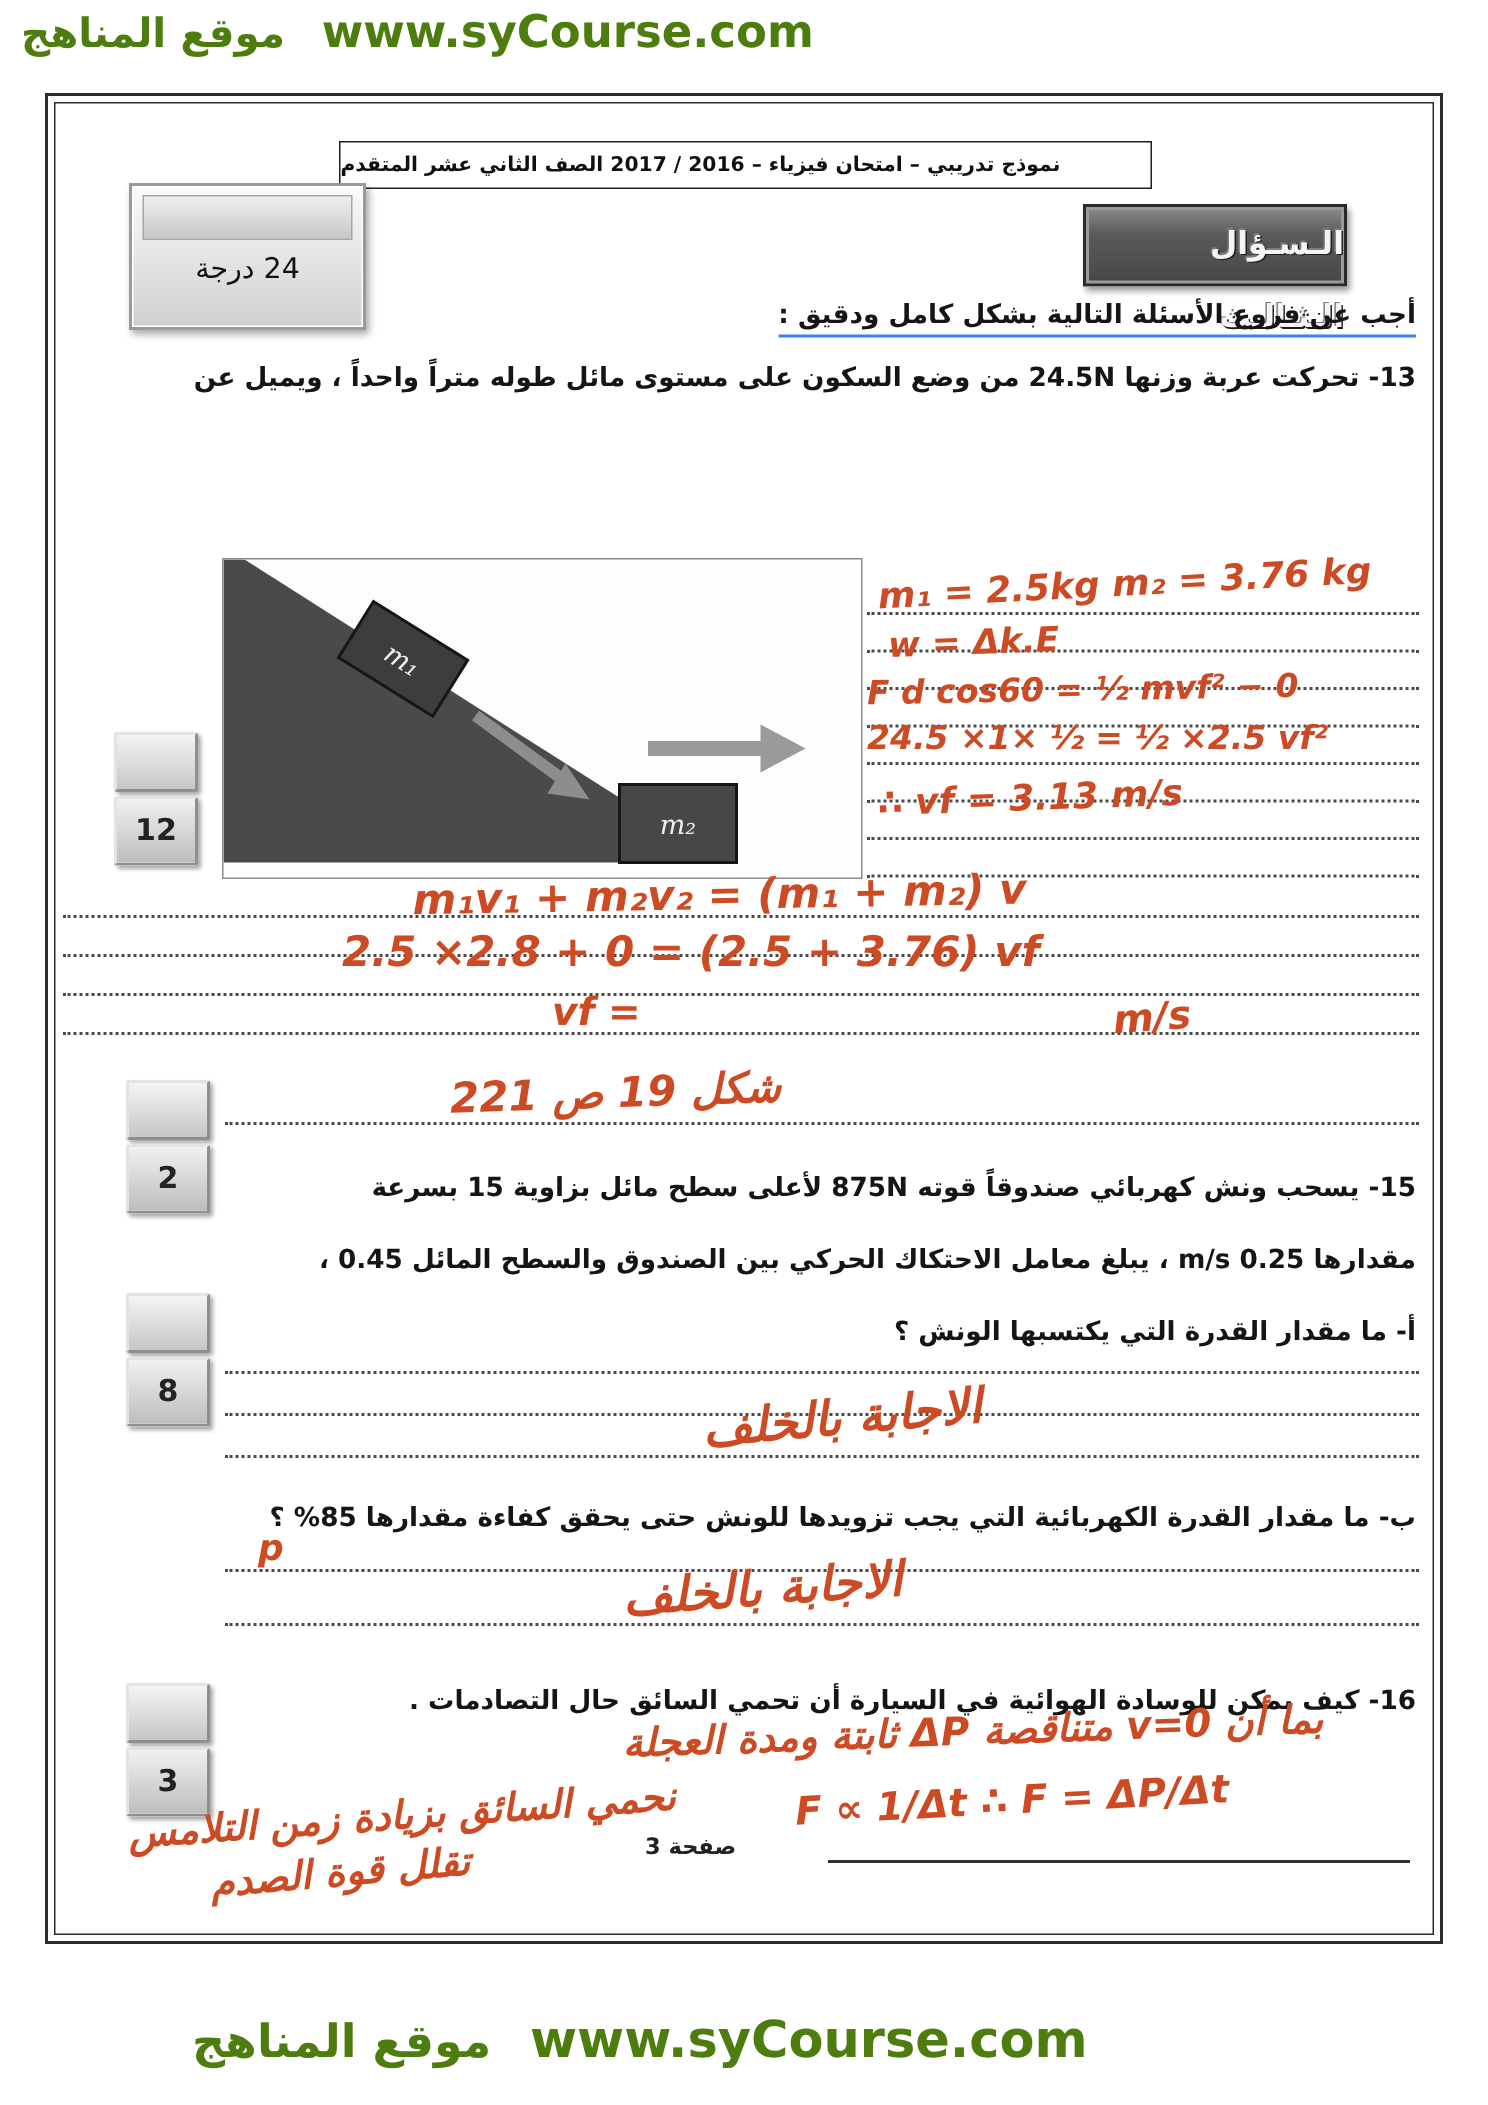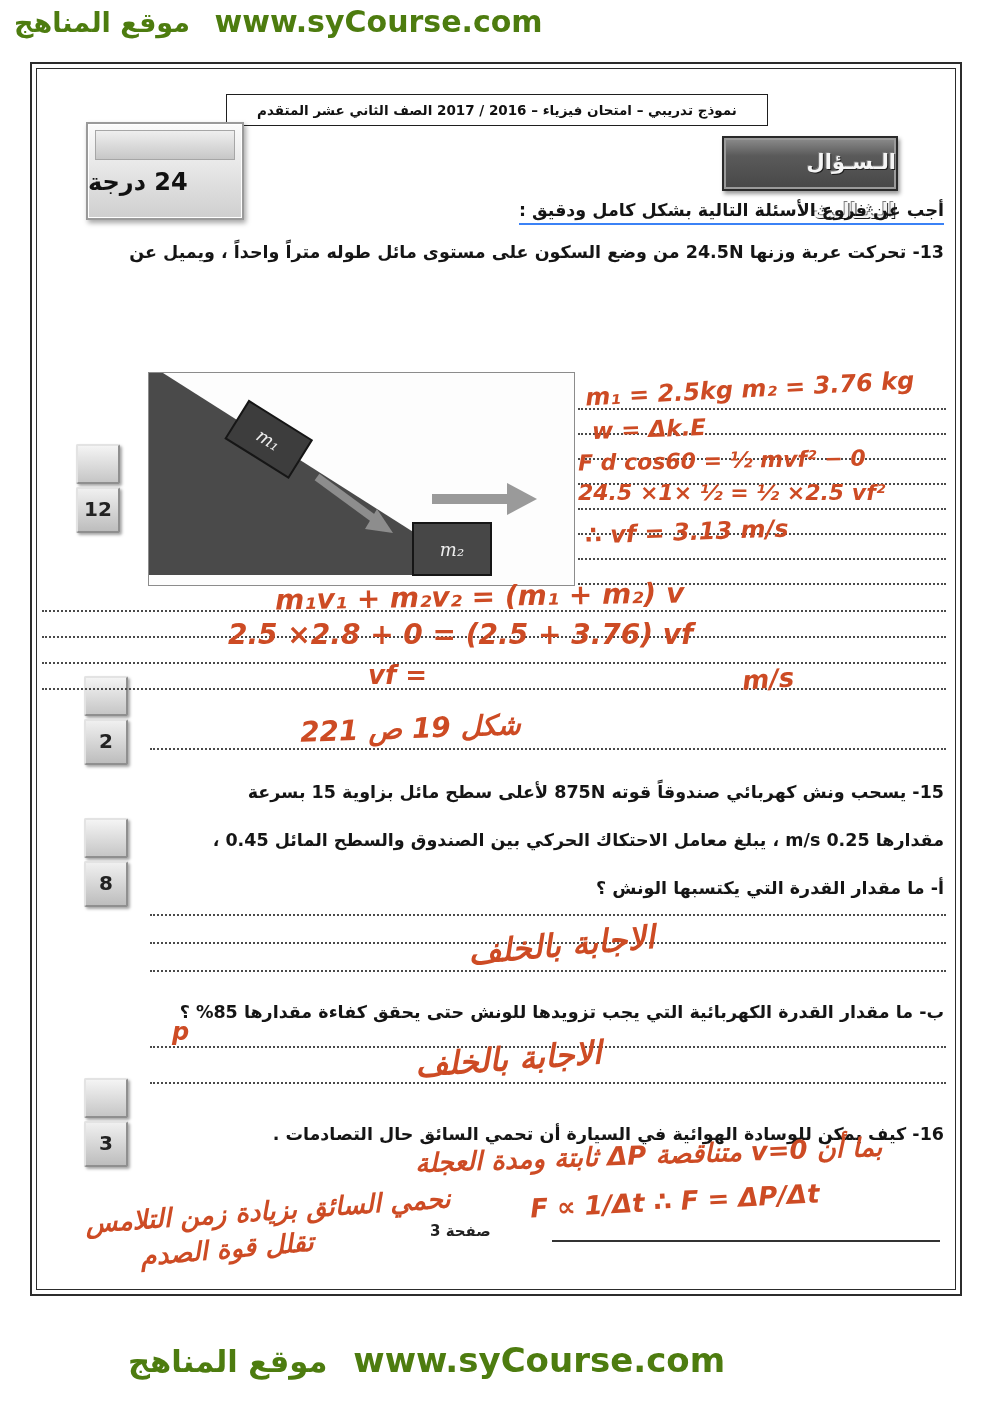--- a/index.html
+++ b/index.html
@@ -11,48 +11,48 @@
   .wm-top{left:14px;top:4px;font-size:30px;}
   .wm-bottom{left:128px;top:1340px;font-size:34px;}
   .wm .ar{margin-right:14px;font-size:0.9em;}
 
   
   .frame{position:absolute;left:30px;top:62px;width:928px;height:1230px;border:2px solid #2c2c2c;}
   .frame-inner{position:absolute;inset:4px;border:1px solid #2c2c2c;}
 
   
   .exam-header{position:absolute;left:226px;top:94px;width:540px;height:30px;border:1px solid #1f1f1f;
-    font-size:13.5px;font-weight:bold;text-align:center;line-height:30px;color:#111;}
+    font-size:13.5px;font-weight:bold;text-align:left;line-height:30px;color:#111;}
 
   
   .banner{position:absolute;left:722px;top:136px;width:172px;height:51px;
     background:linear-gradient(180deg,#8d8d8d 0%,#5a5a5a 35%,#474747 100%);
     border:2px solid #2a2a2a;box-shadow:inset 0 0 0 2px #9a9a9a, 2px 3px 4px rgba(0,0,0,.4);
     color:#f4f4f4;font-weight:bold;font-size:21px;text-align:right;line-height:49px;
     text-shadow:1px 1px 0 #1d1d1d, -1px -1px 0 #7c7c7c;letter-spacing:1px;}
 
   
   .marks{position:absolute;left:86px;top:122px;width:154px;height:94px;
     background:linear-gradient(180deg,#fbfbfb,#cfcfcf);border:2px solid #9a9a9a;
     box-shadow:2px 3px 5px rgba(0,0,0,.35), inset 0 0 0 1px #fff;}
   .marks-flap{position:absolute;left:7px;right:7px;top:6px;height:28px;
     background:linear-gradient(180deg,#efefef,#c7c7c7);border:1px solid #a6a6a6;}
-  .marks-label{position:absolute;left:0;right:0;top:44px;text-align:left;
-    font-size:24px;font-weight:bold;color:#111;}
+  .marks-label{position:absolute;left:0;right:0;top:44px;text-align:center;
+    font-size:19px;font-weight:normal;color:#111;}
 
   
   .ar-text{position:absolute;direction:rtl;text-align:right;font-weight:bold;color:#151515;
     font-size:17.5px;white-space:nowrap;}
   .instruction{border-bottom:2px solid #3b82f6;padding-bottom:3px;margin-left:28px;}
 
   
   .figure{position:absolute;left:148px;top:372px;width:425px;height:212px;border:1px solid #8c8c8c;background:#fdfdfd;}
 
   
-  .badge{position:absolute;width:44px;}
+  .badge{position:absolute;width:56px;margin-top:44px;}
   .badge-tab{height:36px;background:linear-gradient(180deg,#f4f4f4,#c6c6c6);
     border:2px outset #e3e3e3;border-radius:2px;box-shadow:2px 2px 3px rgba(0,0,0,.35);}
   .badge-num{margin-top:3px;height:42px;background:linear-gradient(180deg,#f0f0f0,#bdbdbd);
     border:2px outset #e3e3e3;border-radius:2px;box-shadow:2px 2px 3px rgba(0,0,0,.35);
     text-align:center;line-height:40px;font-size:20px;font-weight:bold;color:#222;}
 
   
   .dot{position:absolute;height:0;border-bottom:2px dotted #4a4a4a;}
 
   

